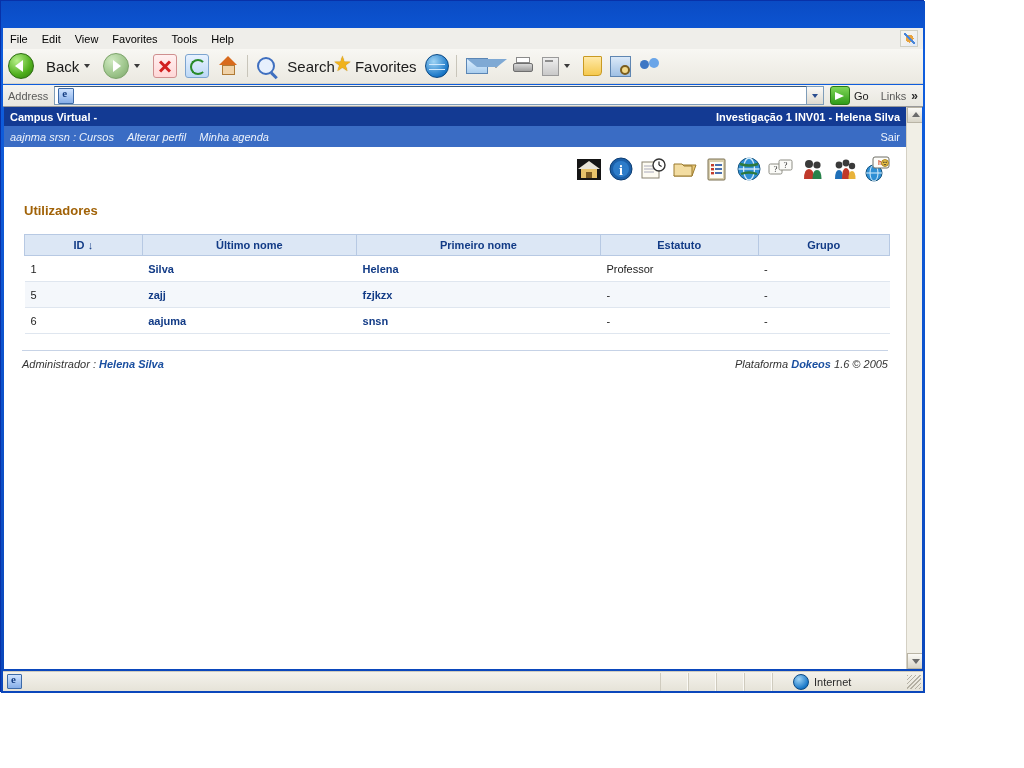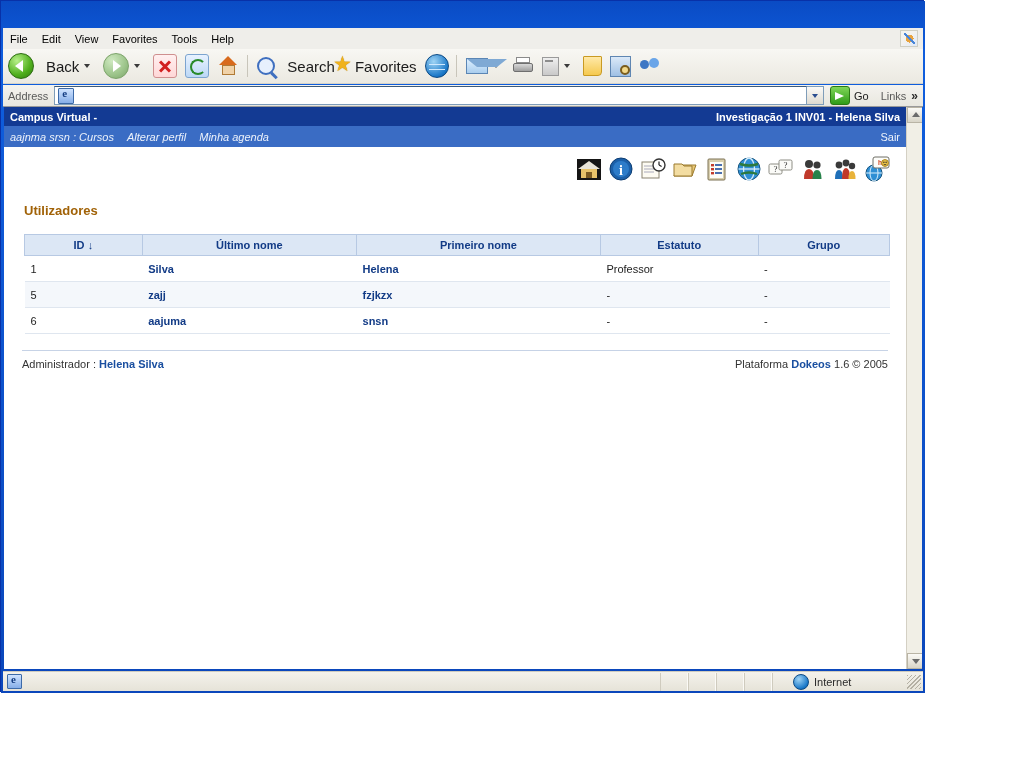--- a/index.html
+++ b/index.html
@@ -265,21 +265,21 @@
   .col-last{width:218px;}
   .col-first{width:250px;}
   .col-stat{width:155px;}
   .col-grp{width:128px;text-align:center;}
   td.col-id{text-align:left;}
   td.col-grp{text-align:left;}
 
   .foot-sep{border-top:1px solid #c7d3e6;margin:16px 0 0 0;}
   .footer{
     display:flex;justify-content:space-between;padding:7px 18px 0 18px;
-    font-size:11px;color:#333;
+    font-size:11px;color:#333;font-style:italic;
   }
   .footer a{color:#1a4fa0;text-decoration:none;font-weight:bold;}
 
   
   .statusbar{
     position:absolute;left:2px;bottom:2px;width:920px;height:20px;
     background:linear-gradient(to bottom,#f4f2ec,#e6e3d8);
     display:flex;align-items:center;box-sizing:border-box;
     border-top:1px solid #cfcbbe;
   }

